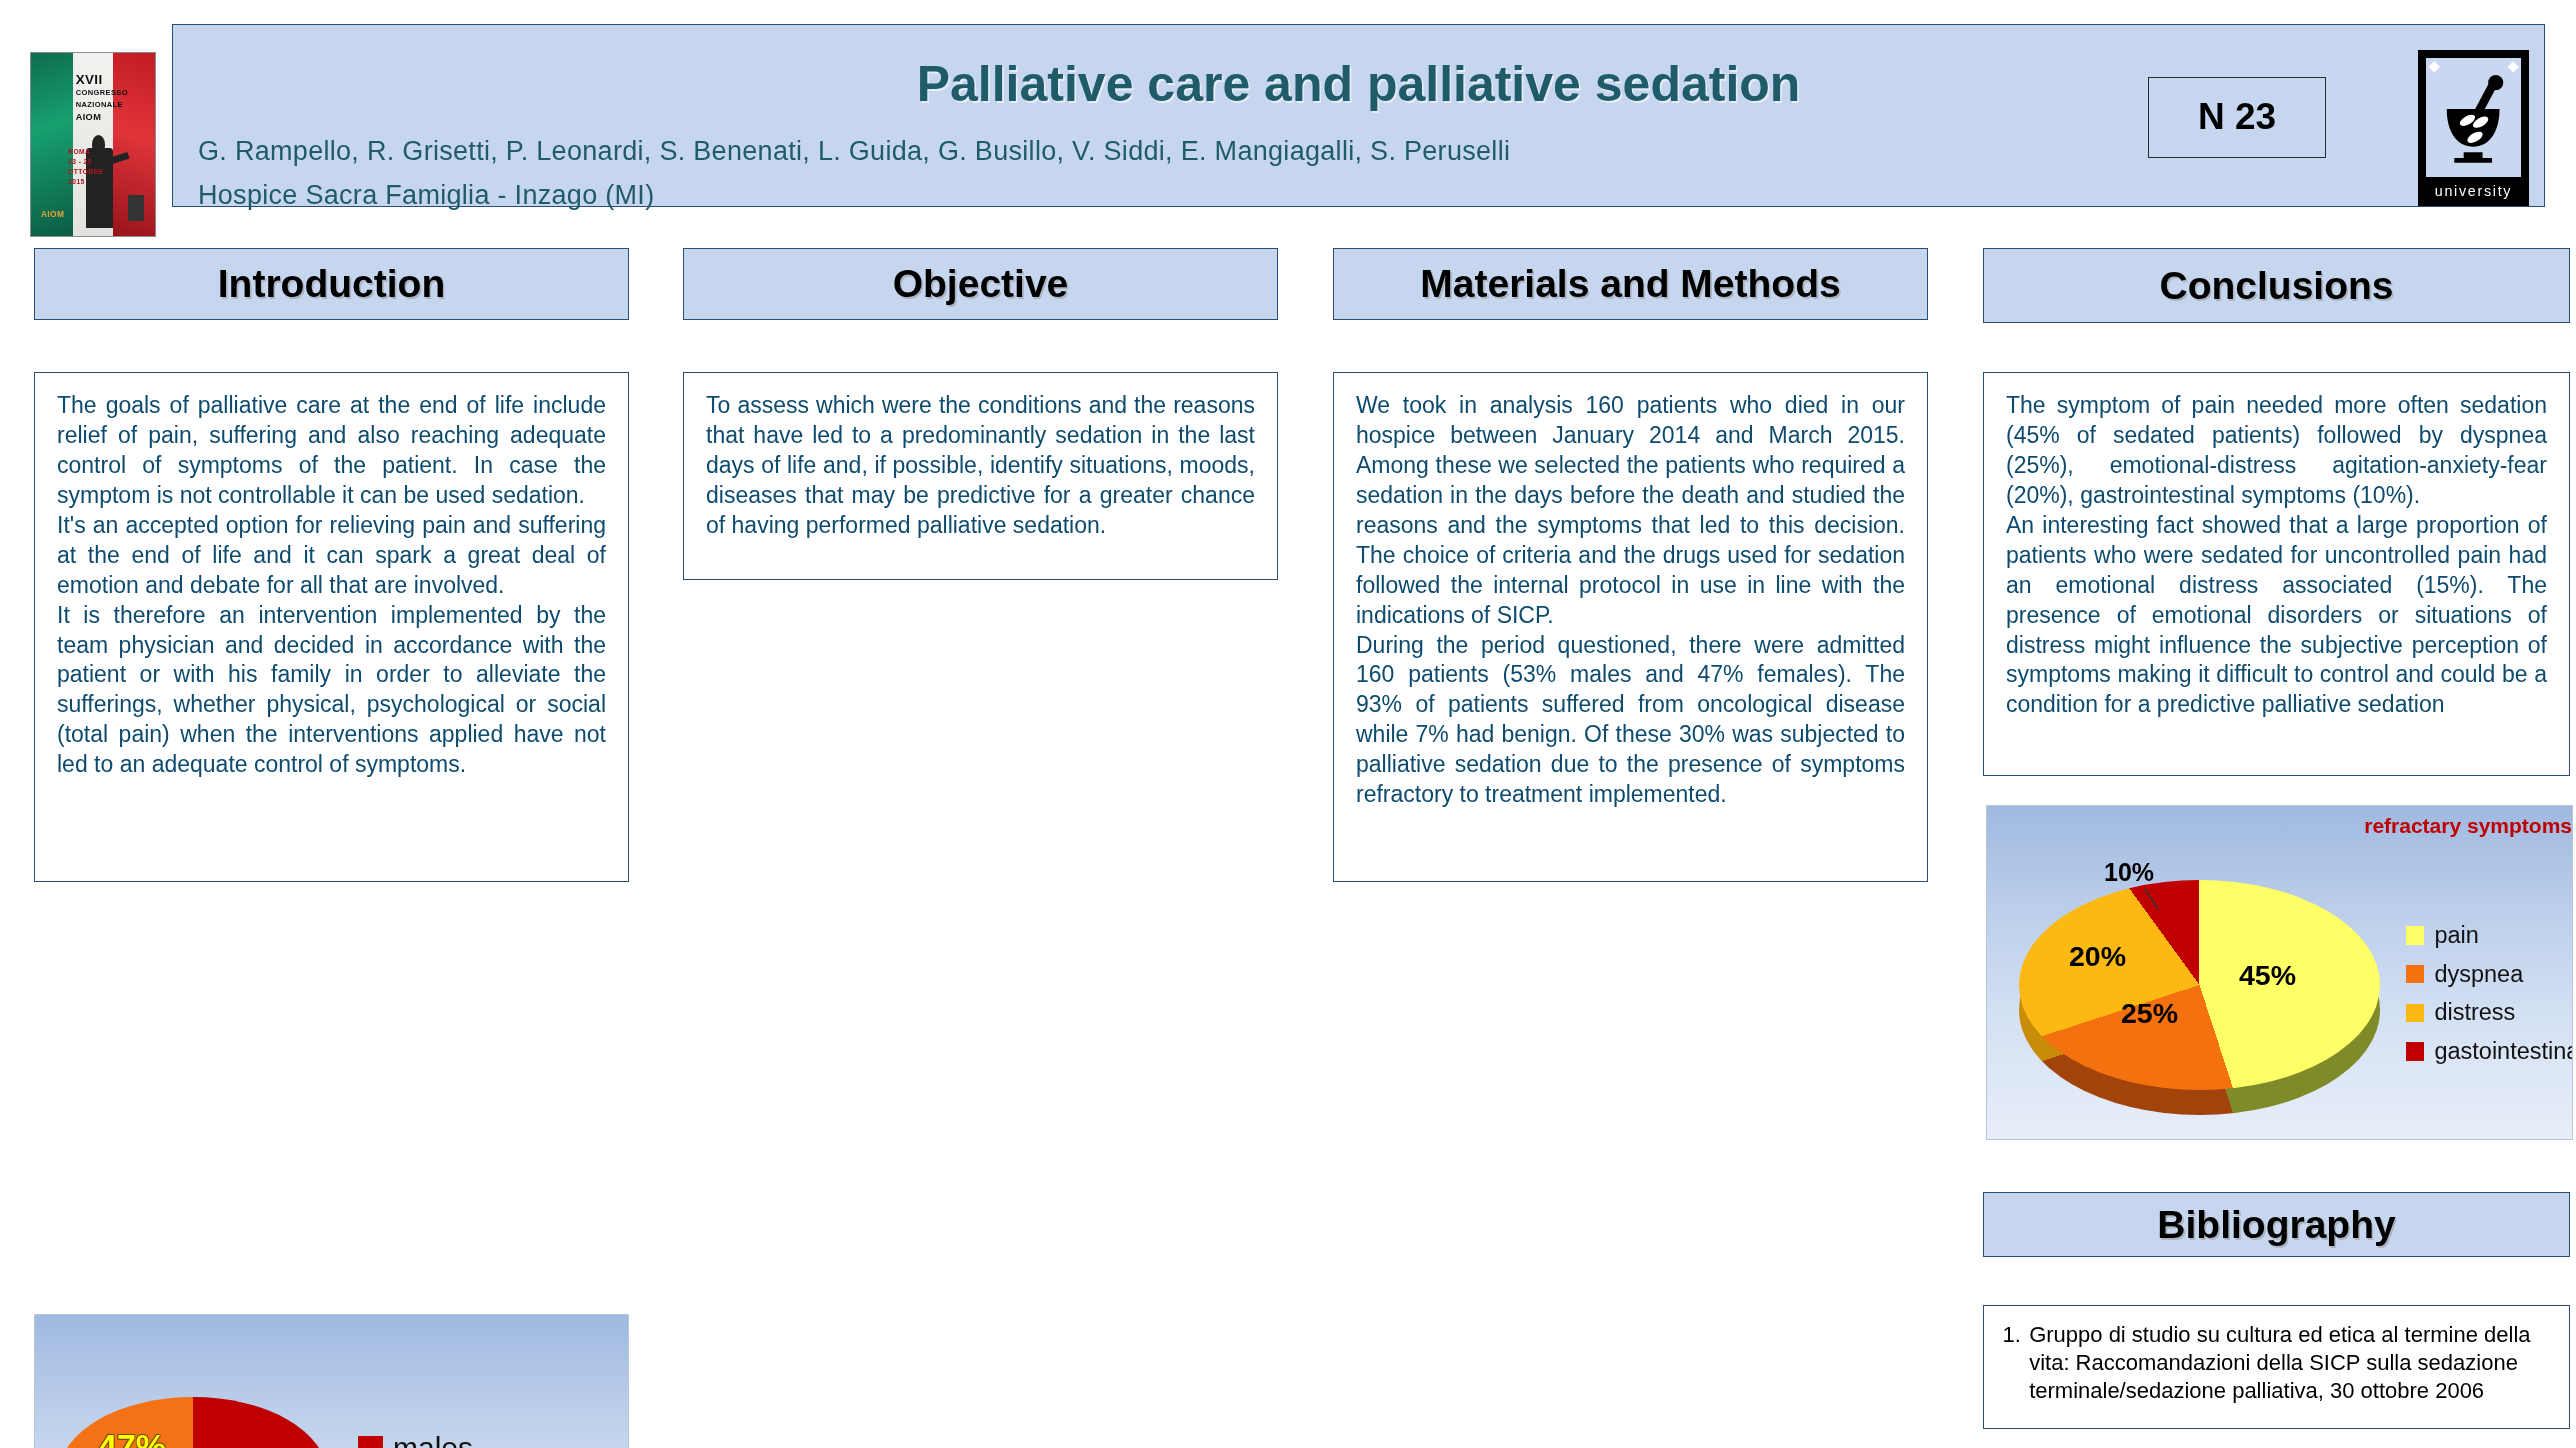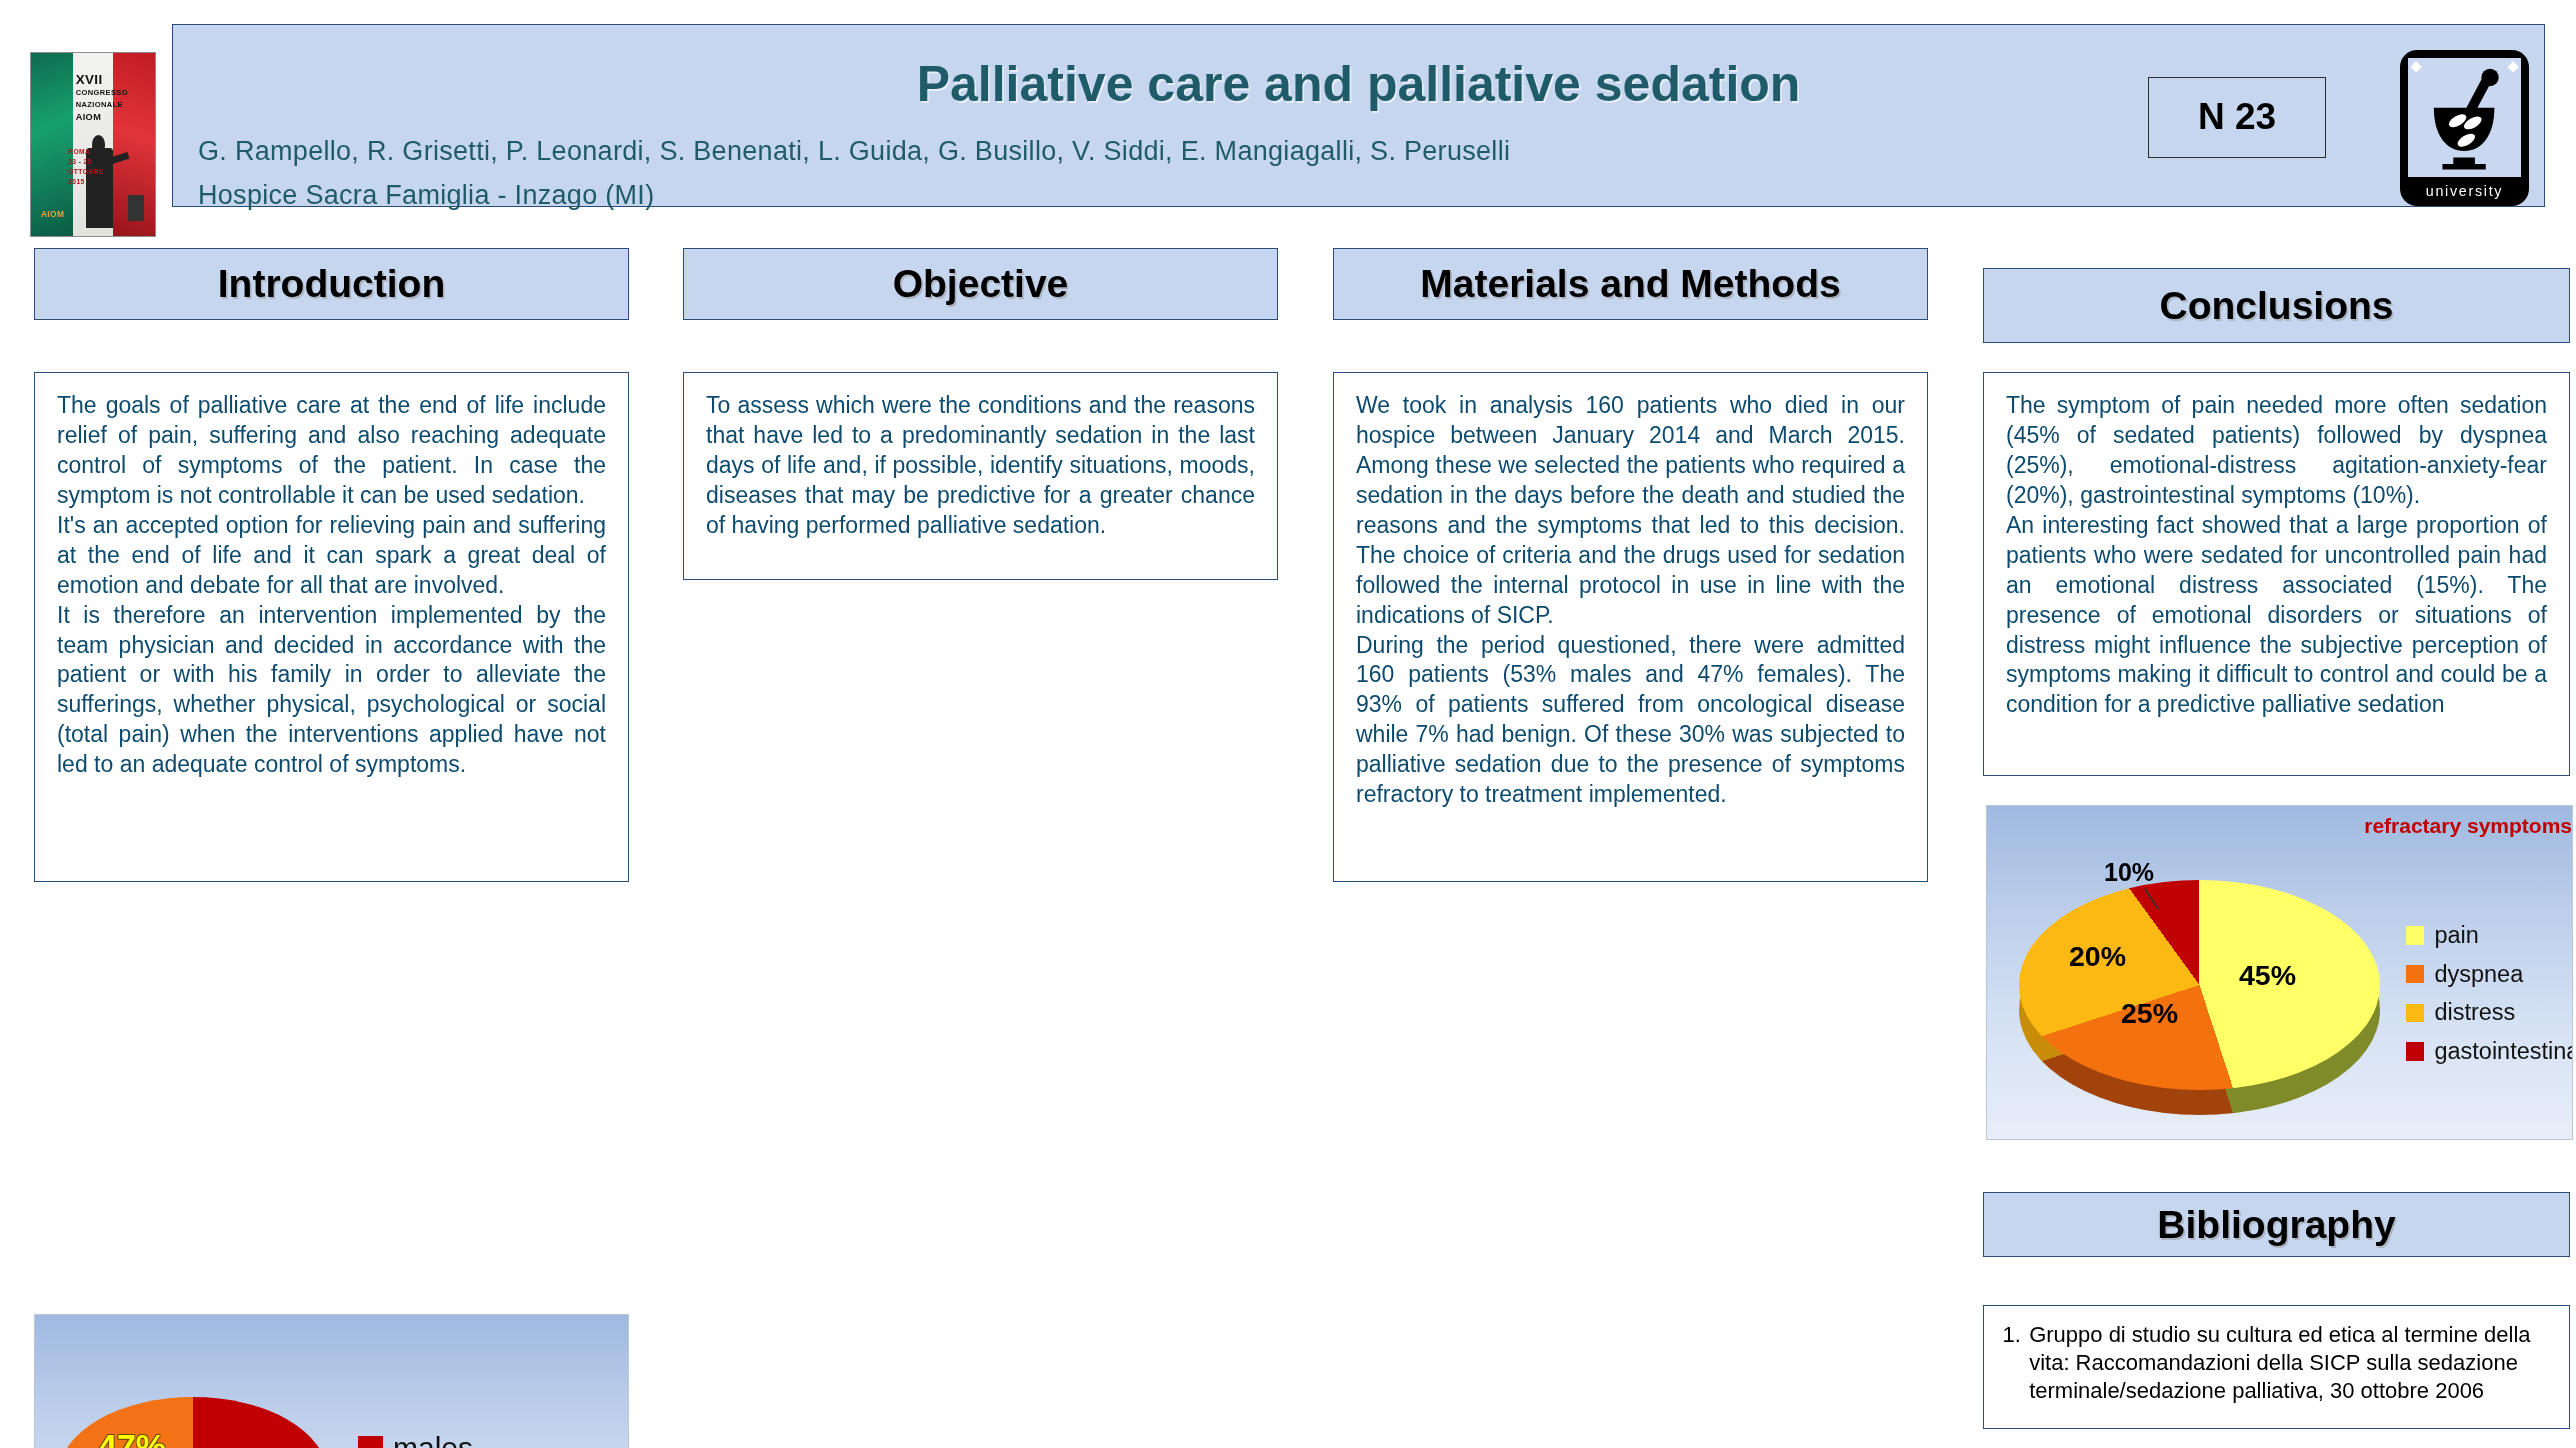--- a/index.html
+++ b/index.html
@@ -41,22 +41,22 @@
     position:absolute;left:25px;top:155px;
     font-size:27px;color:#1f5b68;white-space:nowrap;letter-spacing:0.3px;
   }
   #poster-number-box{
     position:absolute;right:218px;top:52px;width:178px;height:81px;
     border:0.8px solid #2b2b2b;box-sizing:border-box;
     display:flex;align-items:center;justify-content:center;
     font-size:37px;font-weight:bold;color:#000;
   }
   #university-logo{
-    position:absolute;right:15px;top:25px;width:129px;height:156px;
-    background:#000;box-sizing:border-box;padding:8.4px 8.4px 0 8.4px;border-radius:17px;
+    position:absolute;right:15px;top:25px;width:111px;height:156px;
+    background:#000;box-sizing:border-box;padding:8.4px 8.4px 0 8.4px;
   }
   #university-logo .plate{
     background:#c9d8f0;width:100%;height:119px;position:relative;overflow:hidden;
   }
   #university-logo .uni-label{
     color:#fff;font-size:14.3px;text-align:center;letter-spacing:1.7px;
     line-height:28.5px;height:28.5px;
   }
   .diamond{position:absolute;width:8.4px;height:8.4px;background:#fff;
     transform:rotate(45deg);top:5px;}
@@ -154,21 +154,21 @@
         <ellipse cx="52" cy="76" rx="9" ry="4.5" fill="#fff" transform="rotate(-30 52 76)"></ellipse>
       </svg>
     </div>
     <div class="uni-label">university</div>
   </div>
 </div>
 
 <div class="abs sec-head" style="left:34px;top:248px;width:595px;height:72px;">Introduction</div>
 <div class="abs sec-head" style="left:683px;top:248px;width:595px;height:72px;">Objective</div>
 <div class="abs sec-head" style="left:1333px;top:248px;width:595px;height:72px;">Materials and Methods</div>
-<div class="abs sec-head" style="left:1983px;top:248px;width:587px;height:75px;margin-top:20px;">Conclusions</div>
+<div class="abs sec-head" style="left:1983px;top:248px;width:587px;height:75px;">Conclusions</div>
 
 <div class="abs body-panel" style="left:34px;top:372px;width:595px;height:510px;">
   <p>The goals of palliative care at the end of life include relief of pain, suffering and also reaching adequate control of symptoms of the patient. In case the symptom is not controllable it can be used sedation.<br>It's an accepted option for relieving pain and suffering at the end of life and it can spark a great deal of emotion and debate for all that are involved.<br>It is therefore an intervention implemented by the team physician and decided in accordance with the patient or with his family in order to alleviate the sufferings, whether physical, psychological or social (total pain) when the interventions applied have not led to an adequate control of symptoms.</p>
 </div>
 
 <div class="abs body-panel" style="left:683px;top:372px;width:595px;height:208px;">
   <p>To assess which were the conditions and the reasons that have led to a predominantly sedation in the last days of life and, if possible, identify situations, moods, diseases that may be predictive for a greater chance of having performed palliative sedation.</p>
 </div>
 
 <div class="abs body-panel" style="left:1333px;top:372px;width:595px;height:510px;">

